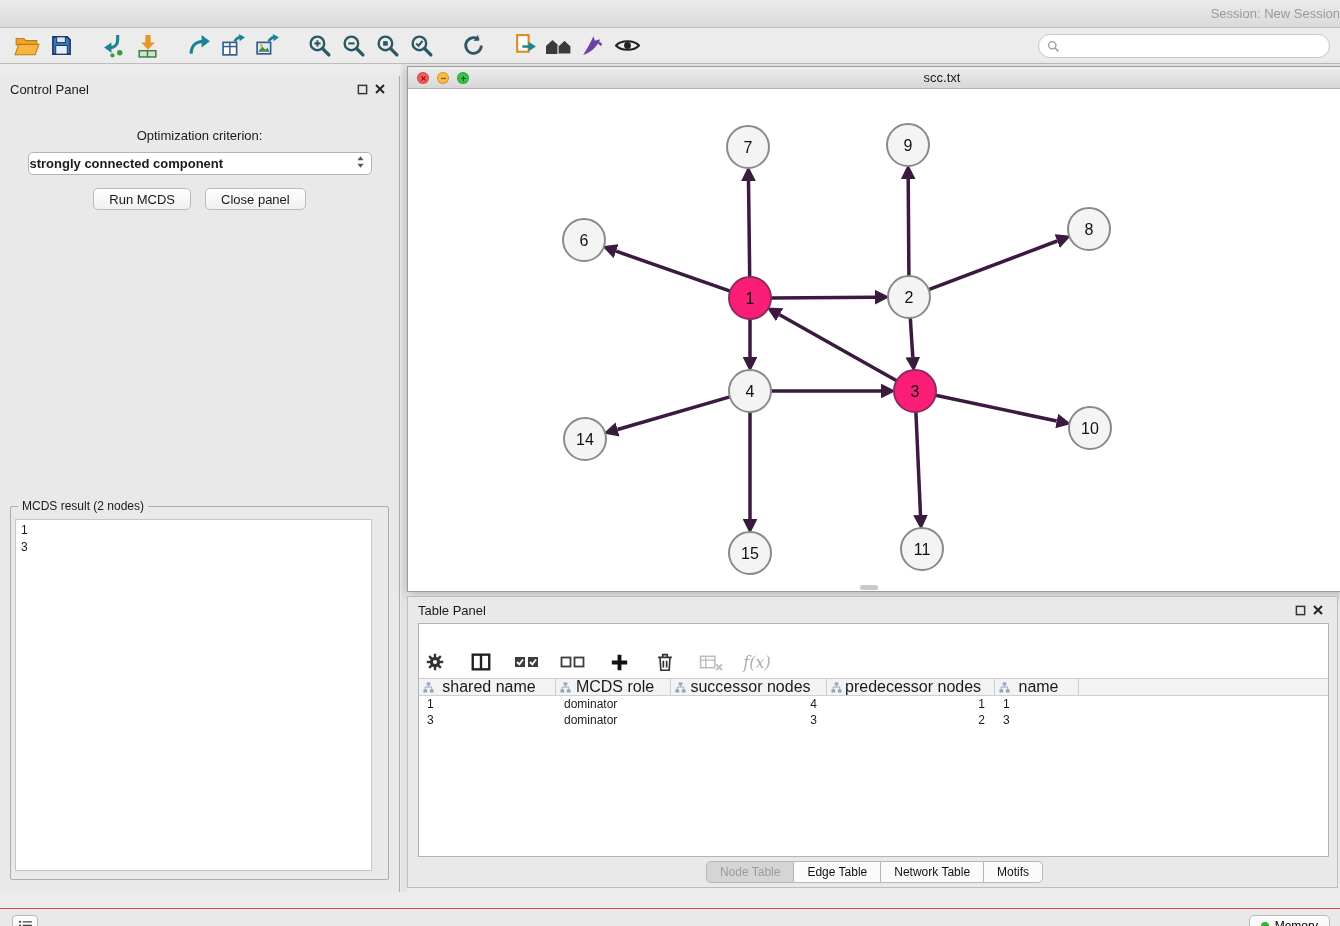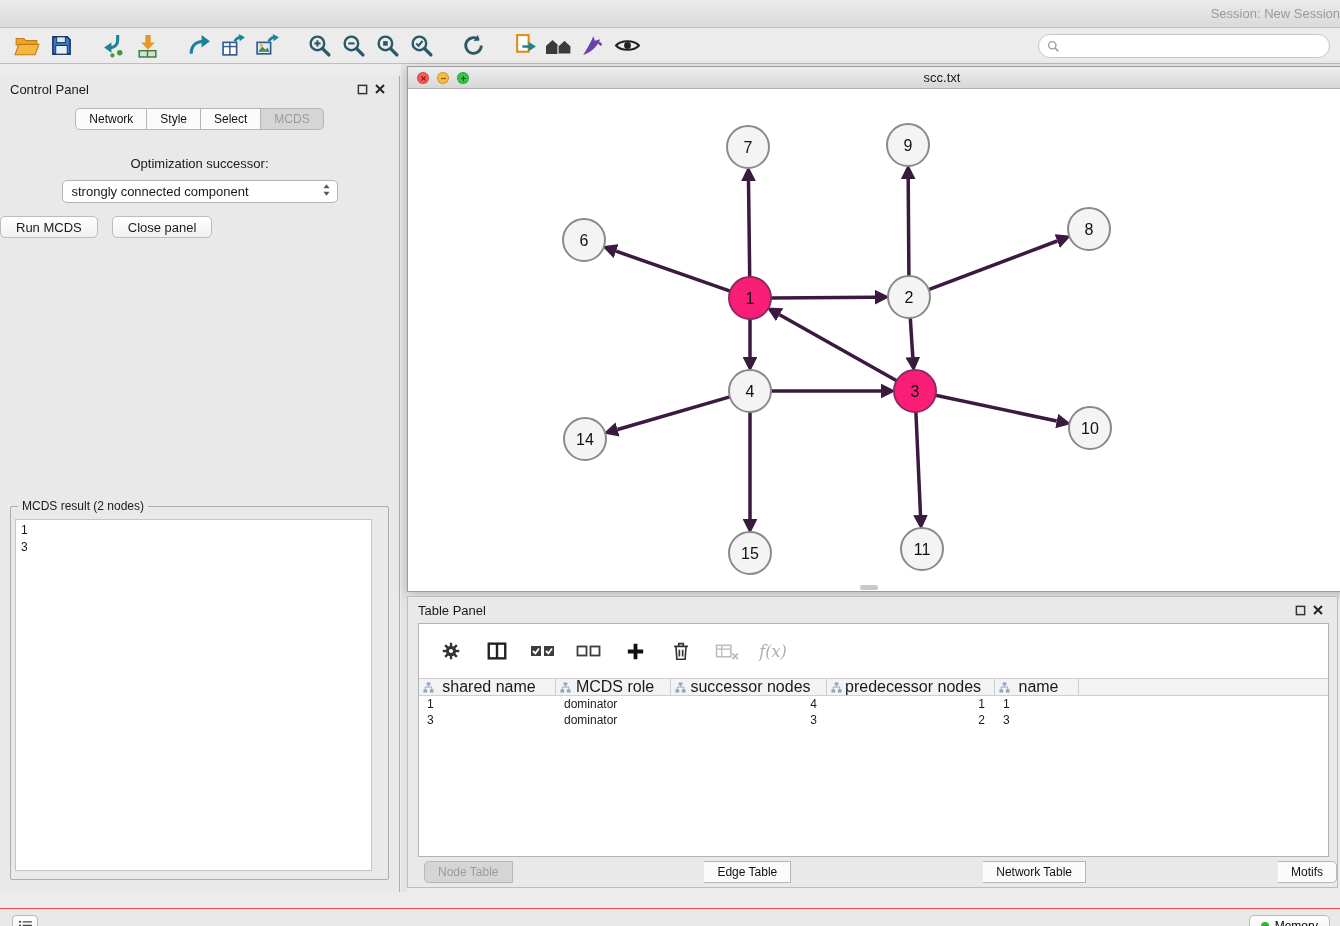--- a/index.html
+++ b/index.html
@@ -34,25 +34,25 @@
     justify-content:center; width:18px; height:18px; cursor:default; }
 
   .tabs-row { display:flex; justify-content:center; margin-top:6px; }
   .tab { font-size:12px; line-height:20px; padding:0 13px; background:#fbfbfb;
     border:1px solid #b6b6b6; border-left:none; color:#111; cursor:default; }
   .tab:first-child { border-left:1px solid #b6b6b6; border-radius:5px 0 0 5px; }
   .tab:last-child { border-radius:0 5px 5px 0; }
   .tab.active { background:#d5d5d5; color:#9b9b9b; }
 
   .opt-label { text-align:center; font-size:13px; margin-top:26px; }
-  .combo { margin:9px auto 0; width:276px; height:23px; background:#fff;
+  .combo { margin:9px auto 0; width:344px; height:23px; background:#fff;
     border:1px solid #b3b3b3; border-radius:5px; display:flex; align-items:center;
-    padding:0 6px 0 9px; font-size:13px; position:relative; }
+    padding:0 6px 0 1px; font-size:13px; position:relative;font-weight:bold; }
   .combo .combo-arrows { margin-left:auto; }
-  .btn-row { display:flex; gap:14px; margin-top:13px; }
+  .btn-row { display:flex; justify-content:center; gap:14px; margin-top:13px; }
   .push-btn { height:22px; padding:0 15px; font-size:13px; color:#1a1a1a;
     background:linear-gradient(#ffffff,#f0f0f0); border:1px solid #bcbcbc;
     border-radius:5px; cursor:default; }
 
   .result-group { position:absolute; left:10px; right:10px; top:430px; bottom:12px;
     border:1px solid #adadad; border-radius:2px; }
   .result-title { position:absolute; top:-8px; left:7px; background:#e9e9e9;
     padding:0 4px; font-size:12px; }
   .result-text { position:absolute; left:4px; right:16px; top:12px; bottom:8px;
     background:#fff; border:1px solid #c6c6c6; font-size:12px; line-height:17px;
@@ -73,37 +73,37 @@
   #graph { position:absolute; left:0; top:22px; width:929px; height:502px; }
   #graph text { font-family:"Liberation Sans",sans-serif; }
   .h-scroll-thumb { position:absolute; bottom:1px; left:452px; width:18px; height:5px;
     background:#c9c9c9; border-radius:3px; }
 
   
   .table-panel { position:absolute; left:407px; top:596px; width:931px; height:292px;
     background:#e9e9e9; border:1px solid #bdbdbd; }
   .tp-container { position:absolute; left:10px; right:8px; top:26px; bottom:30px;
     background:#fff; border:1px solid #b3b3b3; overflow:hidden; }
-  .tp-toolbar { height:54px; display:flex; align-items:center; padding-left:16px; gap:14px; }
+  .tp-toolbar { height:54px; display:flex; align-items:flex-end; padding-left:0; gap:14px; }
   .tp-btn { border:none; background:none; width:32px; height:32px; display:flex;
     align-items:center; justify-content:center; cursor:default; }
   .fx-label { font-family:"DejaVu Serif",serif; font-style:italic; font-size:16px;
     color:#adadad; }
   .thead { display:flex; height:18px; background:#f3f3f3;
     border-top:1px solid #cfcfcf; border-bottom:1px solid #cfcfcf; }
   .th { display:flex; align-items:center; border-right:1px solid #cfcfcf;
     font-size:16px; overflow:hidden; }
   .th svg { margin:0 3px 0 4px; flex:none; }
   .th span { flex:1; text-align:center; padding-right:14px; white-space:nowrap; }
   .tr { display:flex; height:16px; }
   .td { font-size:12px; line-height:16px; overflow:hidden; white-space:nowrap; }
   .td.left { padding-left:8px; text-align:left; }
   .td.right { padding-right:10px; text-align:right; }
-  .tp-tabs { position:absolute; left:16px; right:0; bottom:4px; display:flex;
-    justify-content:space-between; }
+  .tp-tabs { position:absolute; left:4px; right:0; bottom:4px; display:flex;
+    justify-content:center; }
 
   
   .status-bar { position:absolute; left:0; right:0; bottom:0; height:18px;
     background:#e9e9e9; border-top:1px solid #ef4444; }
   .list-btn { position:absolute; left:12px; top:6px; width:26px; height:21px;
     background:linear-gradient(#ffffff,#efefef); border:1px solid #b9b9b9;
     border-radius:4px; display:flex; align-items:center; justify-content:center;
     cursor:default; }
   .memory-btn { position:absolute; right:10px; top:6px; height:22px; padding:0 11px;
     background:linear-gradient(#ffffff,#f0f0f0); border:1px solid #b9b9b9;
@@ -254,28 +254,22 @@
           <rect x="1.5" y="1.5" width="9" height="9" fill="none" stroke="#333" stroke-width="1.6"></rect>
         </svg>
     </button>
     <button class="icon-btn">
       <svg viewBox="0 0 10 10" width="10" height="10">
           <path d="M1 1l8 8M9 1l-8 8" stroke="#222" stroke-width="1.9"></path>
         </svg>
     </button>
   </div>
 
-  <div class="tabs-row">
-      <button class="tab">Network</button>
-      <button class="tab">Style</button>
-      <button class="tab">Select</button>
-      <button class="tab active">MCDS</button>
-    </div>
-
-  <div class="opt-label">Optimization successor:</div>
+
+  <div class="opt-label">Optimization criterion:</div>
 
   <div class="combo">
     <span>strongly connected component</span>
     <span class="combo-arrows">
       <svg viewBox="0 0 10 16" width="9" height="14">
           <path d="M1.5 6l3.5-4.5L8.5 6z" fill="#555"></path>
           <path d="M1.5 10l3.5 4.5L8.5 10z" fill="#555"></path>
         </svg>
     </span>
   </div>

